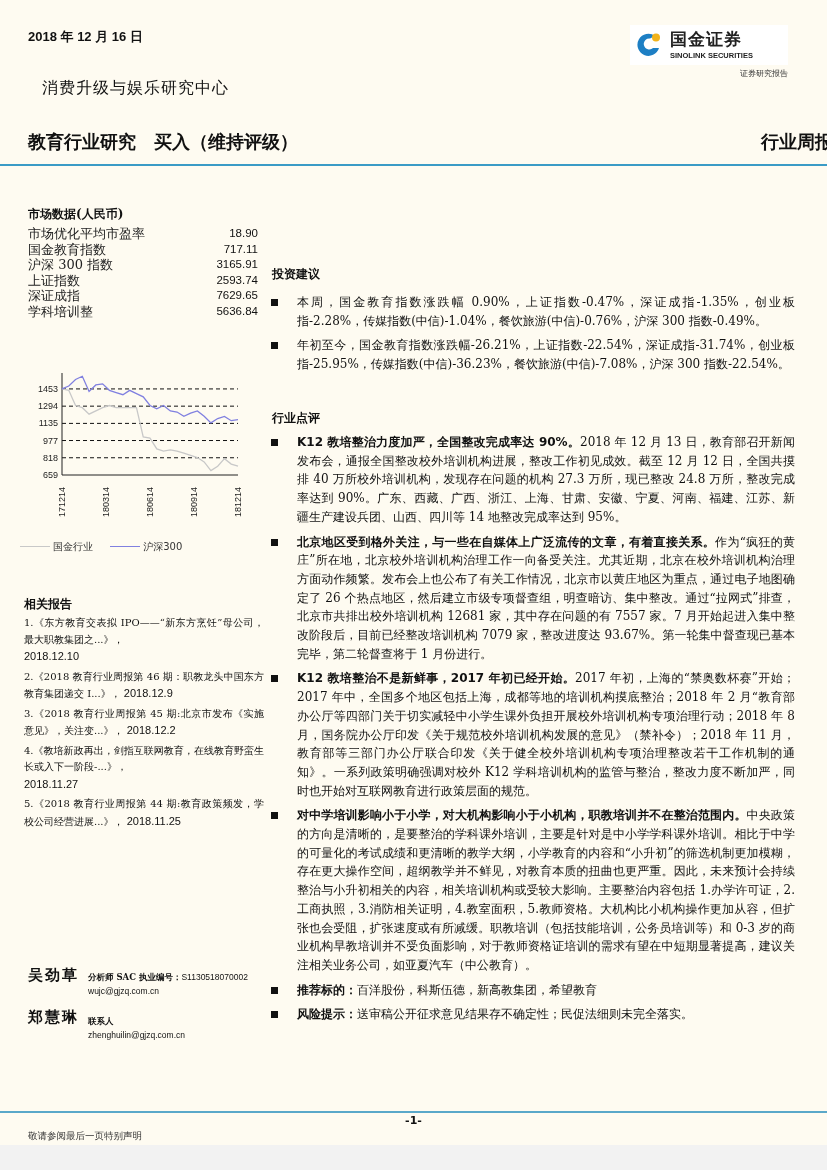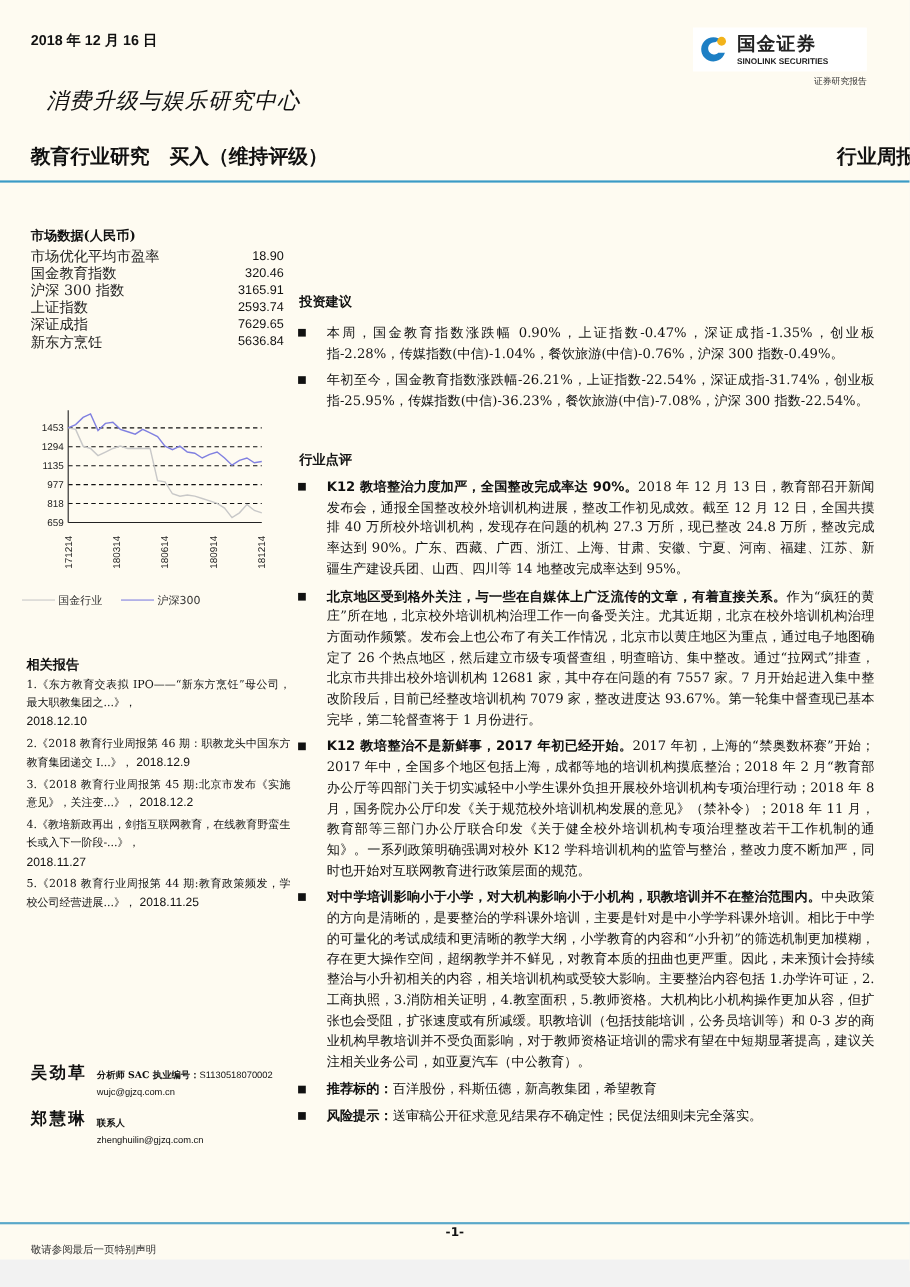--- a/index.html
+++ b/index.html
@@ -9,21 +9,21 @@
     font-family:"DejaVu Sans", "Liberation Sans", sans-serif;
     color:#111;
   }
   .page {
     position:absolute; left:0; top:0; width:827px; height:1145px;
     background:#fefbf1;
     padding-left:48px;
   }
   .abs { position:absolute; }
   .date { left:28px; top:28px; font-size:13px; font-weight:bold; font-family:"Liberation Sans", sans-serif; }
-  .center-name { left:42px; top:78px; font-size:20px; font-style:italic; font-family:"DejaVu Serif", serif; letter-spacing:1px; }
+  .center-name { left:42px; top:78px; font-size:16px; font-family:"DejaVu Serif", serif; letter-spacing:1px; }
   .industry-title { left:28px; top:130px; font-size:18px; font-weight:bold; font-family:"Liberation Sans", sans-serif; }
   .industry-title span { margin-right:18px; }
   .report-type { right:42px; top:130px; font-size:18px; font-family:"DejaVu Serif", serif; font-weight:bold; }
   .top-rule { left:0; top:164px; width:827px; height:2px; background:#3a9bc6; }
 
   .logo { left:630px; top:25px; width:160px; height:55px; }
   .logo-box { position:absolute; left:0; top:0; width:158px; height:40px; background:#fff; }
   .logo-mark { position:absolute; left:5px; top:5px; width:28px; height:28px; }
   .logo-cn { position:absolute; left:40px; top:3px; font-size:17px; font-weight:bold; color:#222; font-family:"Liberation Sans", sans-serif; letter-spacing:1px; }
   .logo-en { position:absolute; left:40px; top:26px; font-size:7.5px; font-weight:bold; color:#222; font-family:"Liberation Sans", sans-serif; }
@@ -91,36 +91,36 @@
   <div class="abs top-rule"></div>
 
   <div class="abs market">
     <div class="market-title">市场数据(人民币)</div>
     <div class="market-row">
         <span class="lbl">市场优化平均市盈率</span>
         <span class="val">18.90</span>
       </div>
     <div class="market-row">
         <span class="lbl">国金教育指数</span>
-        <span class="val">320.46</span>
+        <span class="val">717.11</span>
       </div>
     <div class="market-row">
         <span class="lbl">沪深 300 指数</span>
         <span class="val">3165.91</span>
       </div>
     <div class="market-row">
         <span class="lbl">上证指数</span>
         <span class="val">2593.74</span>
       </div>
     <div class="market-row">
         <span class="lbl">深证成指</span>
         <span class="val">7629.65</span>
       </div>
     <div class="market-row">
-        <span class="lbl">新东方烹饪</span>
+        <span class="lbl">学科培训整</span>
         <span class="val">5636.84</span>
       </div>
   </div>
 
   <svg class="abs chart" viewBox="0 0 240 200" id="chart-svg">
     <g id="chart-grid">
         <line x1="42" x2="218" y1="87.76514346439957" y2="87.76514346439957" stroke="#111" stroke-dasharray="4,3"></line>
         <line x1="42" x2="218" y1="70.53028692879914" y2="70.53028692879914" stroke="#111" stroke-dasharray="4,3"></line>
         <line x1="42" x2="218" y1="53.40382571732199" y2="53.40382571732199" stroke="#111" stroke-dasharray="4,3"></line>
         <line x1="42" x2="218" y1="36.16896918172158" y2="36.16896918172158" stroke="#111" stroke-dasharray="4,3"></line>

